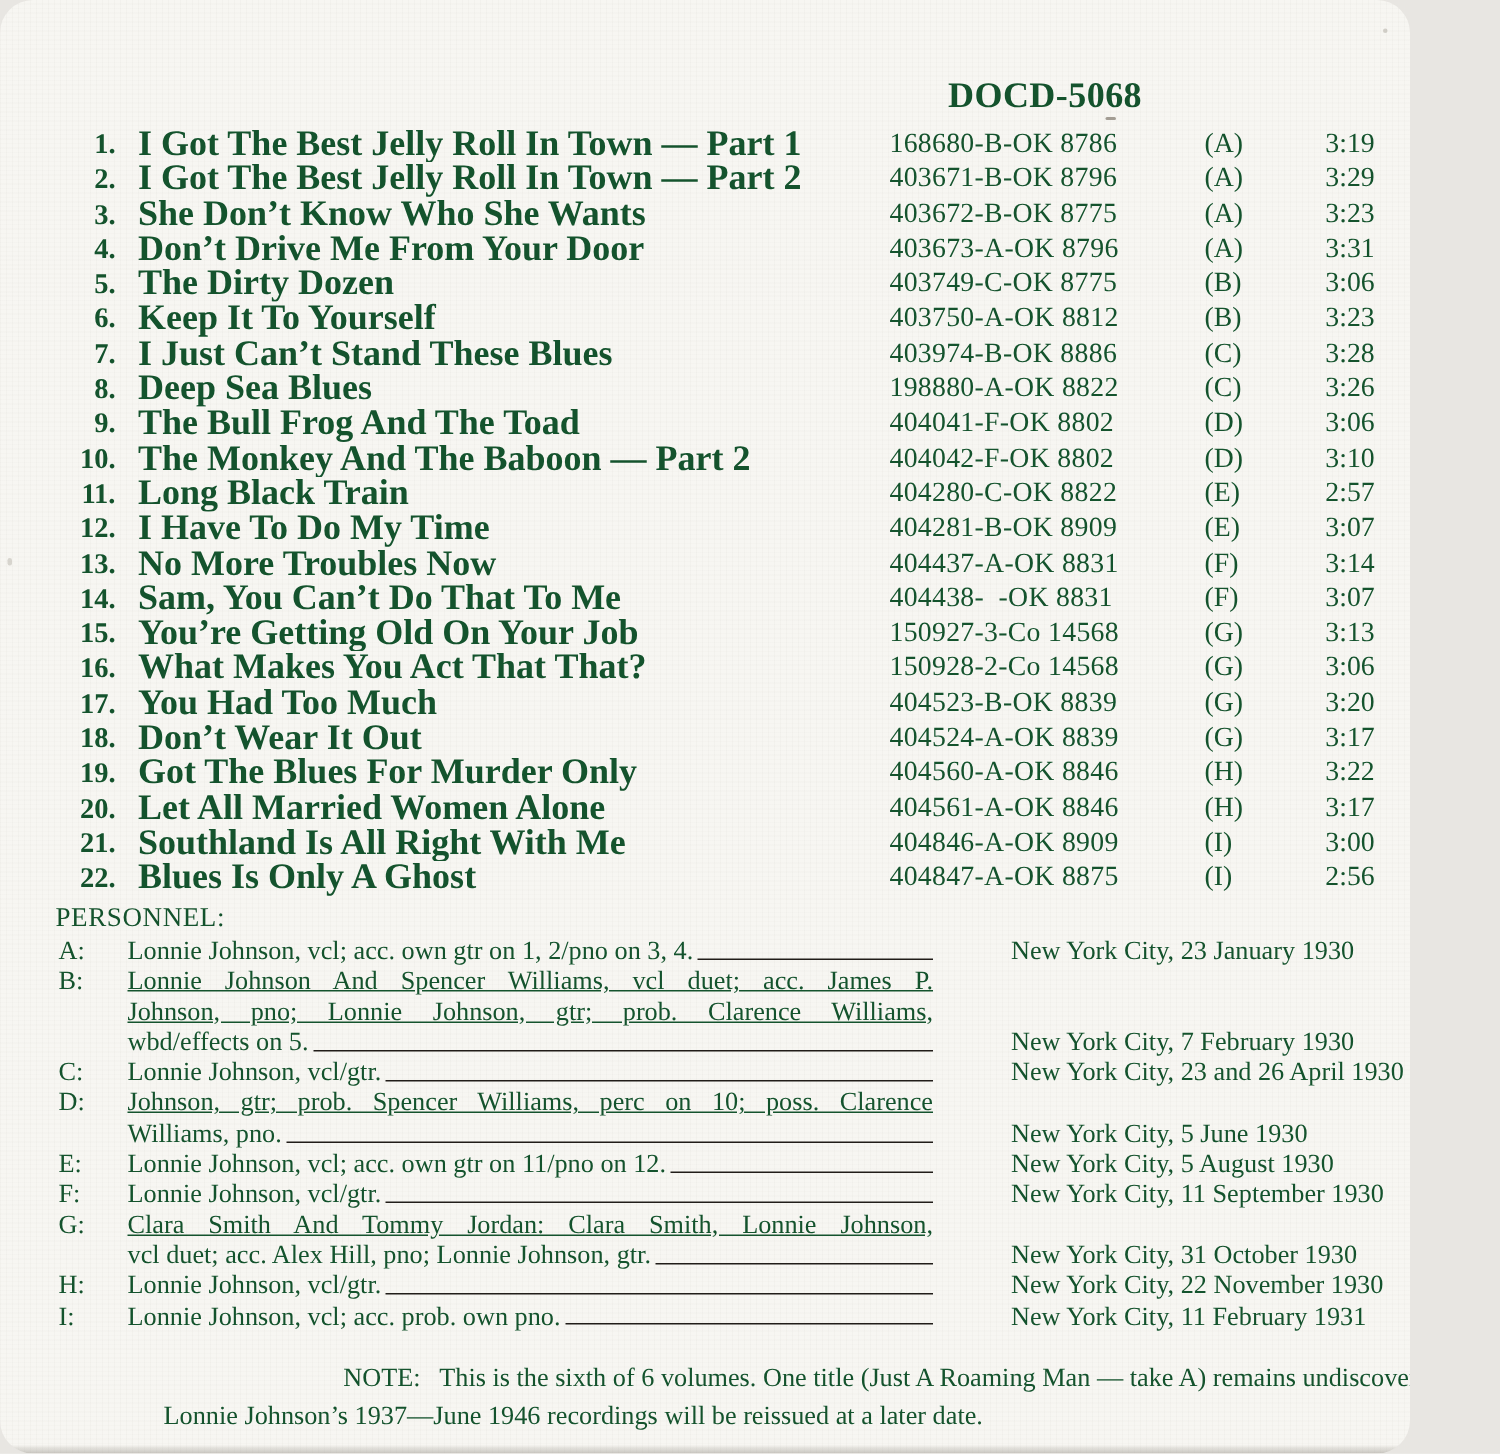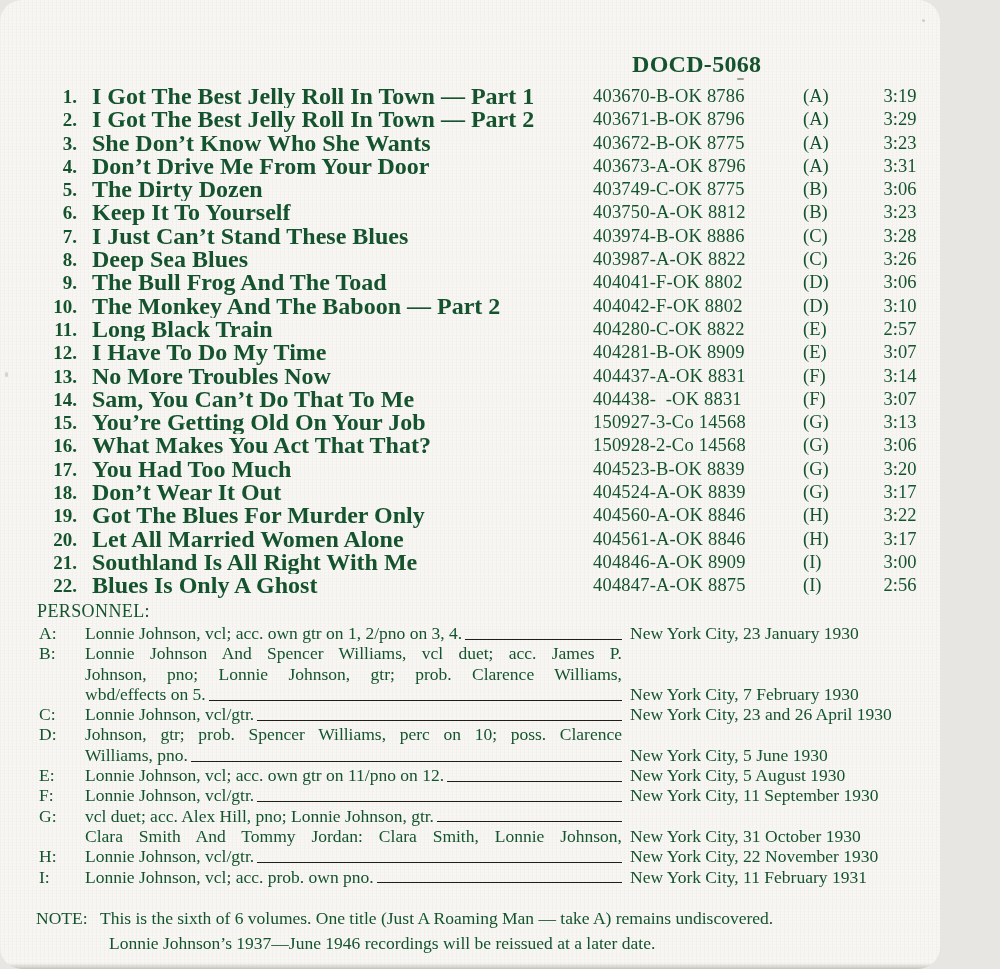--- a/index.html
+++ b/index.html
@@ -27,27 +27,27 @@
   .tmatrix{padding-left:6px;font-size:18.5px;letter-spacing:0.2px;white-space:nowrap;}
   .ttake{padding-left:16px;font-size:18.5px;}
   .ttime{text-align:center;font-size:18.5px;}
   
   .personnel{position:absolute;left:0;top:601px;width:1000px;padding-left:30px;box-sizing:border-box;}
   .pheading{font-size:18px;padding-left:7px;letter-spacing:0.4px;line-height:21px;}
   .pentries{margin-top:1px;}
   .pentry{display:grid;grid-template-columns:55px 537px auto;}
   .plabel{padding-left:9px;font-size:17.5px;line-height:20.3px;}
   .pline{font-size:17.5px;line-height:20.3px;}
-  .pline.just{text-align:justify;text-align-last:justify;}
+  .pline.just{text-align:justify;text-align-last:justify;text-decoration:underline;}
   .pline.last{display:flex;align-items:flex-end;white-space:nowrap;}
   .leader{flex:1 0 12px;border-bottom:1.5px solid #211d19;margin:0 0 3.5px 3px;}
-  .plocation{align-self:end;font-size:17.5px;line-height:20.3px;padding-left:8px;white-space:nowrap;}
+  .plocation{align-self:end;font-size:17.5px;line-height:20.3px;padding-left:8px;white-space:nowrap;margin-left:44px;}
   
   .note{position:absolute;left:36px;top:906px;font-size:17.5px;line-height:24.5px;width:930px;}
-  .note-line1{display:flex;white-space:nowrap;}
+  .note-line1{display:flex;white-space:nowrap;justify-content:flex-end;}
   .note-label{flex:0 0 64px;}
   .note-line2{padding-left:73px;white-space:nowrap;}
   
   .bottom-band{position:absolute;left:0;bottom:0;width:100%;height:6px;
     background:linear-gradient(180deg, rgba(170,166,158,0) 0%, rgba(160,156,148,0.55) 100%);}
   .speck{position:absolute;background:#8d877c;border-radius:2px;opacity:0.8;}
   .speck.s1{left:737px;top:78px;width:7px;height:2px;}
   .speck.s2{left:922px;top:19px;width:3px;height:3px;opacity:0.35;}
   .speck.s3{left:5px;top:372px;width:3px;height:5px;opacity:0.3;}
 </style>
@@ -55,21 +55,21 @@
 <body>
 
 <div class="page">
 
   <div class="catalog">DOCD-5068</div>
 
   <div class="track-list">
       <div class="trow">
     <span class="tnum">1.</span>
     <span class="ttitle">I Got The Best Jelly Roll In Town — Part 1</span>
-    <span class="tmatrix">403670-B-OK 8786</span>
+    <span class="tmatrix">168680-B-OK 8786</span>
     <span class="ttake">(A)</span>
     <span class="ttime">3:19</span>
   </div>
       <div class="trow">
     <span class="tnum">2.</span>
     <span class="ttitle">I Got The Best Jelly Roll In Town — Part 2</span>
     <span class="tmatrix">403671-B-OK 8796</span>
     <span class="ttake">(A)</span>
     <span class="ttime">3:29</span>
   </div>
@@ -104,21 +104,21 @@
       <div class="trow">
     <span class="tnum">7.</span>
     <span class="ttitle">I Just Can’t Stand These Blues</span>
     <span class="tmatrix">403974-B-OK 8886</span>
     <span class="ttake">(C)</span>
     <span class="ttime">3:28</span>
   </div>
       <div class="trow">
     <span class="tnum">8.</span>
     <span class="ttitle">Deep Sea Blues</span>
-    <span class="tmatrix">403987-A-OK 8822</span>
+    <span class="tmatrix">198880-A-OK 8822</span>
     <span class="ttake">(C)</span>
     <span class="ttime">3:26</span>
   </div>
       <div class="trow">
     <span class="tnum">9.</span>
     <span class="ttitle">The Bull Frog And The Toad</span>
     <span class="tmatrix">404041-F-OK 8802</span>
     <span class="ttake">(D)</span>
     <span class="ttime">3:06</span>
   </div>
@@ -277,25 +277,25 @@
             <div class="pline last">
               <span>Lonnie Johnson, vcl/gtr.</span>
               <span class="leader"></span>
             </div>
           </div>
     <div class="plocation">New York City, 11 September 1930</div>
   </div>
         <div class="pentry">
     <span class="plabel">G:</span>
     <div class="plines">
+            <div class="pline just">Clara Smith And Tommy Jordan: Clara Smith, Lonnie Johnson,</div>
             <div class="pline last">
               <span>vcl duet; acc. Alex Hill, pno; Lonnie Johnson, gtr.</span>
               <span class="leader"></span>
             </div>
-            <div class="pline just">Clara Smith And Tommy Jordan: Clara Smith, Lonnie Johnson,</div>
           </div>
     <div class="plocation">New York City, 31 October 1930</div>
   </div>
         <div class="pentry">
     <span class="plabel">H:</span>
     <div class="plines">
             <div class="pline last">
               <span>Lonnie Johnson, vcl/gtr.</span>
               <span class="leader"></span>
             </div>

